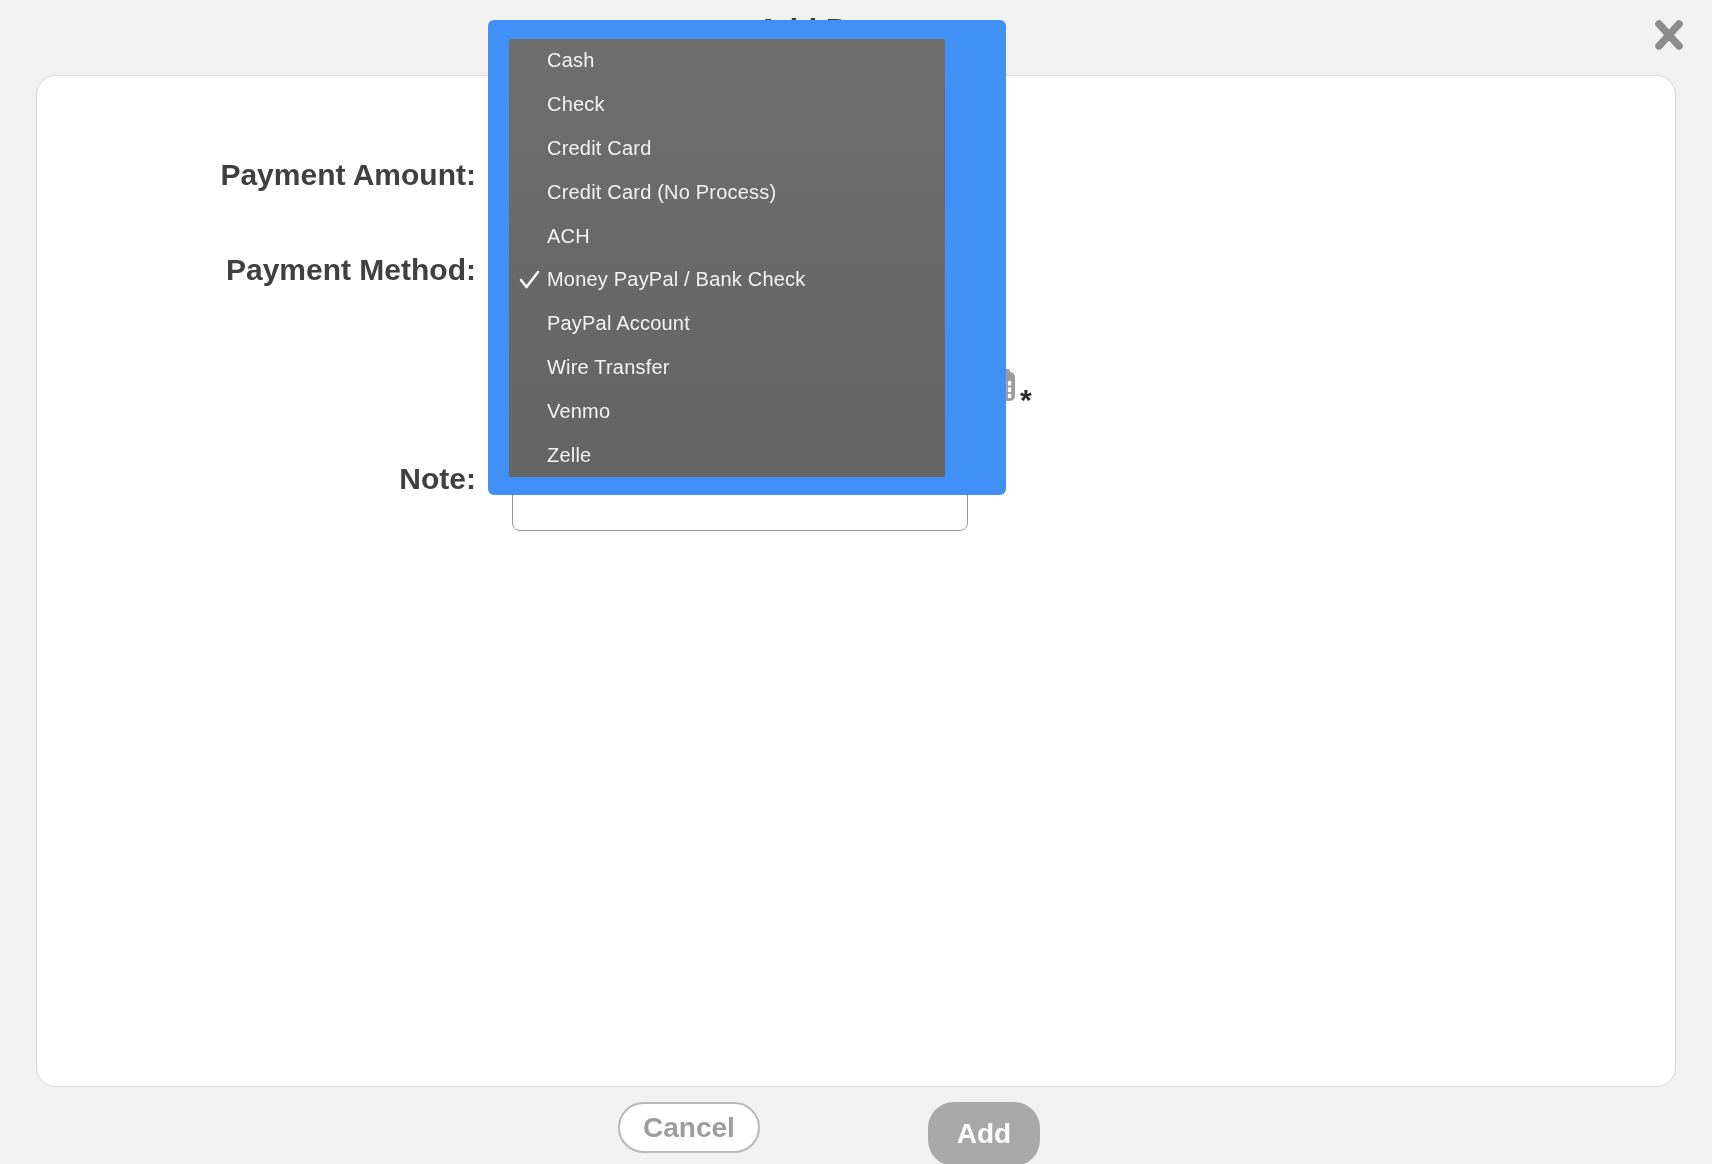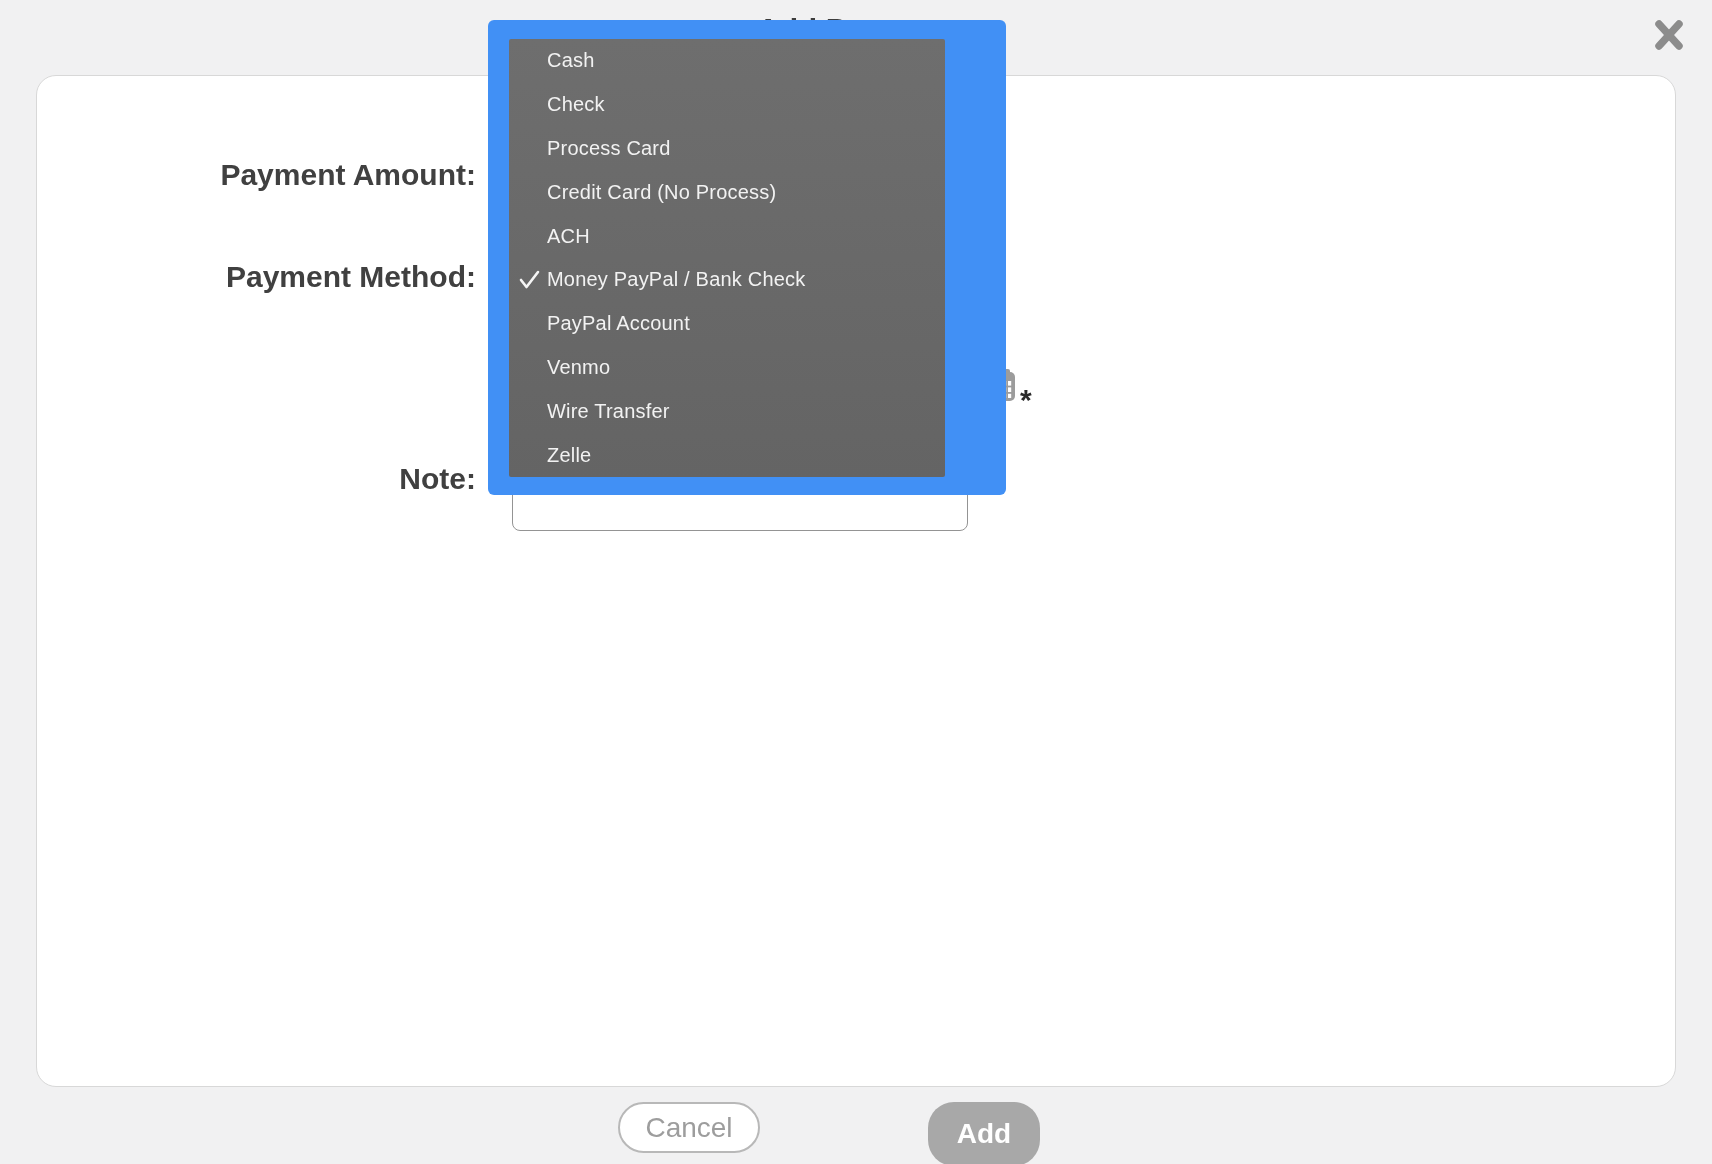--- a/index.html
+++ b/index.html
@@ -46,21 +46,21 @@
     left: 100px;
     width: 376px;
     text-align: right;
     font-size: 30px;
     font-weight: bold;
     color: #404040;
     line-height: 36px;
     z-index: 2;
   }
   .label-amount { top: 157px; }
-  .label-method { top: 259px; }
+  .label-method { top: 252px; }
   .label-date   { top: 348px; }
   .label-note   { top: 461px; }
 
   
   .date-input {
     position: absolute;
     left: 510px; top: 348px;
     width: 458px; height: 71px;
     border: 1px solid #949494;
     border-radius: 8px;
@@ -139,21 +139,21 @@
 
   
   .cancel-button {
     position: absolute;
     left: 618px; top: 1102px;
     width: 142px; height: 51px;
     border-radius: 26px;
     background: #ffffff;
     border: 2px solid #b8b8b8;
     font-size: 28px;
-    font-weight: normal;
+    font-weight: bold;
     color: #9d9d9d;
     cursor: pointer;
     z-index: 2;
     font-family: "Liberation Sans", "DejaVu Sans", sans-serif;
   }
   .add-button {
     position: absolute;
     left: 928px; top: 1102px;
     width: 112px; height: 64px;
     border-radius: 26px;
@@ -221,44 +221,44 @@
 
   <div class="dropdown-overlay">
     <ul class="dropdown-menu">
       <li class="menu-item">
           <span>Cash</span>
         </li>
       <li class="menu-item">
           <span>Check</span>
         </li>
       <li class="menu-item">
-          <span>Process Card</span>
+          <span>Credit Card</span>
         </li>
       <li class="menu-item">
           <span>Credit Card (No Process)</span>
         </li>
       <li class="menu-item">
           <span>ACH</span>
         </li>
       <li class="menu-item">
         <span class="menu-check">
           <svg width="24" height="24" viewBox="0 0 24 24">
             <polyline points="3,12 8.5,19 20,4" fill="none" stroke="#f5f5f5" stroke-width="2.6" stroke-linecap="round" stroke-linejoin="round"></polyline>
           </svg>
         </span>
         <span>Money PayPal / Bank Check</span>
       </li>
       <li class="menu-item">
           <span>PayPal Account</span>
         </li>
       <li class="menu-item">
+          <span>Wire Transfer</span>
+        </li>
+      <li class="menu-item">
           <span>Venmo</span>
-        </li>
-      <li class="menu-item">
-          <span>Wire Transfer</span>
         </li>
       <li class="menu-item">
           <span>Zelle</span>
         </li>
     </ul>
   </div>
 
   <button class="cancel-button">Cancel</button>
   <button class="add-button">Add</button>
 

